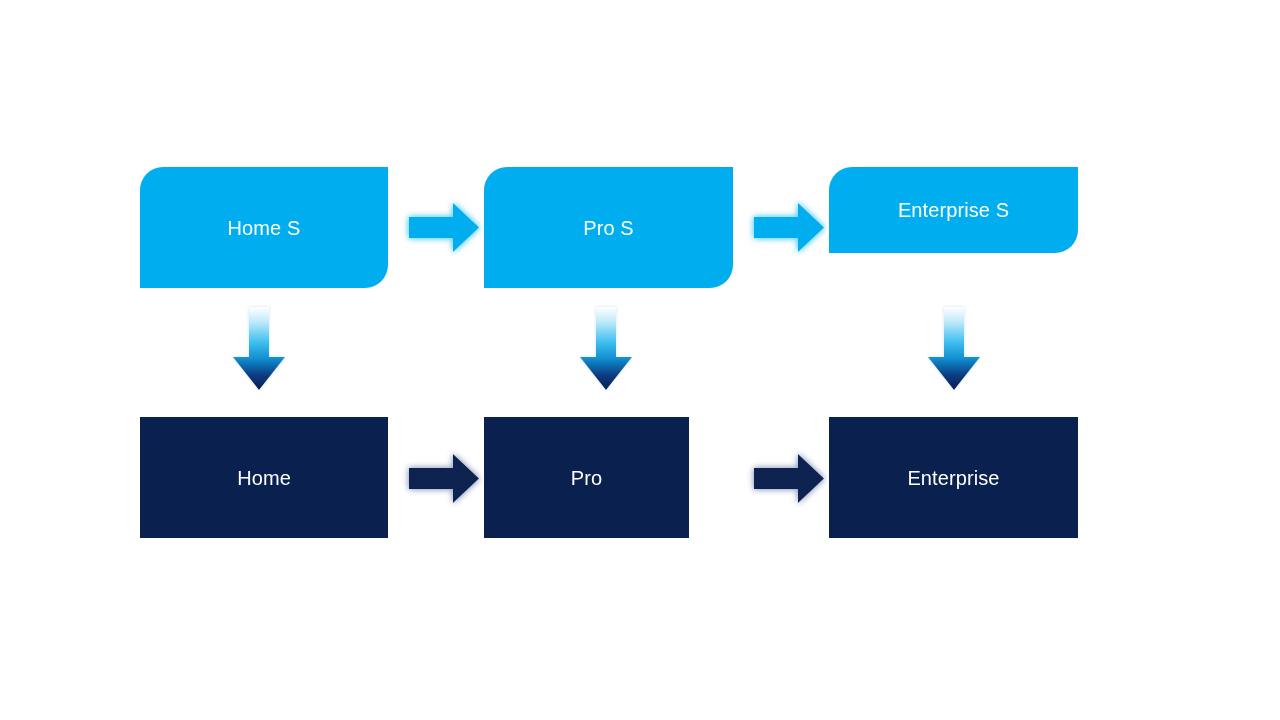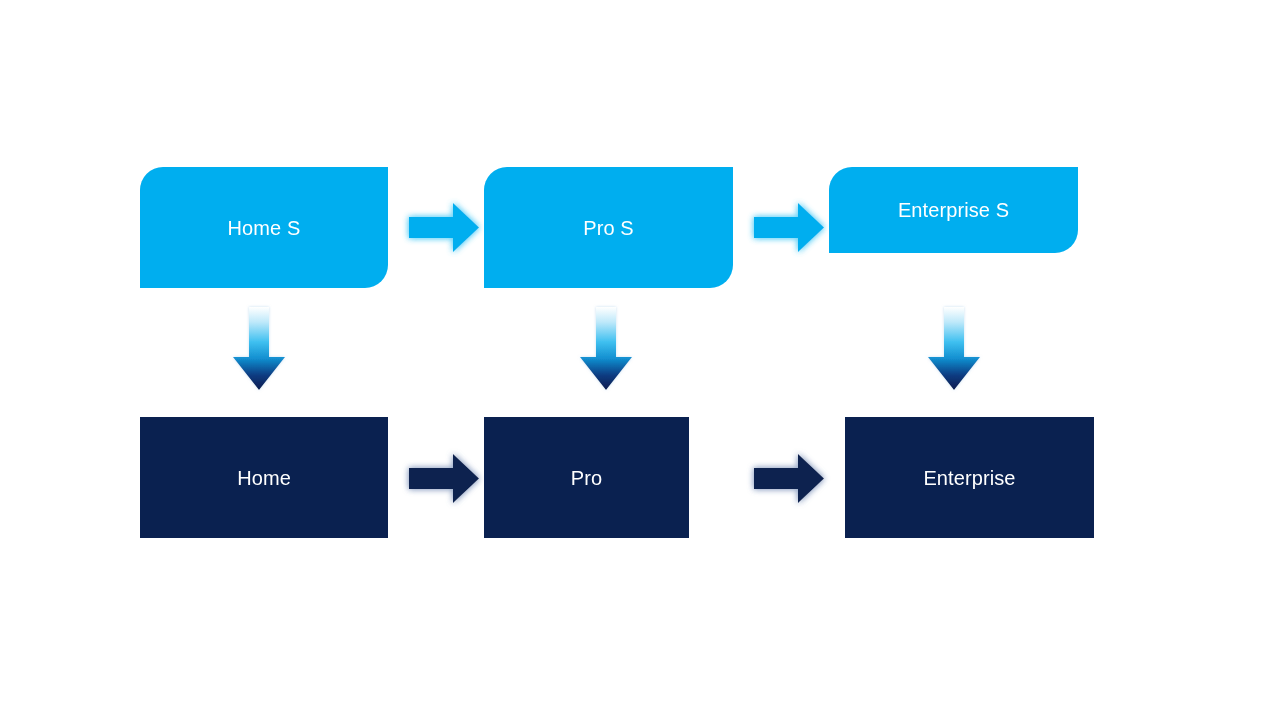--- a/index.html
+++ b/index.html
@@ -158,21 +158,21 @@
   </div>
 
   <div class="node tier-bottom" style="left:140px; top:417px; width:248px; height:121px;">
     <span class="node-label">Home</span>
   </div>
 
   <div class="node tier-bottom" style="left:484px; top:417px; width:205px; height:121px;">
     <span class="node-label">Pro</span>
   </div>
 
-  <div class="node tier-bottom" style="left:829px; top:417px; width:249px; height:121px;margin-left:16px;">
+  <div class="node tier-bottom" style="left:829px; top:417px; width:249px; height:121px;">
     <span class="node-label">Enterprise</span>
   </div>
 
   <div class="arrow" style="left:409px; top:454px;">
     <svg width="70" height="49" viewBox="0 0 70 49">
       <path d="M0,14 L44,14 L44,0 L70,24.5 L44,49 L44,35 L0,35 Z" fill="#0A2150" filter="url(#glowNavy)"></path>
     </svg>
   </div>
 
   <div class="arrow" style="left:754px; top:454px;">

